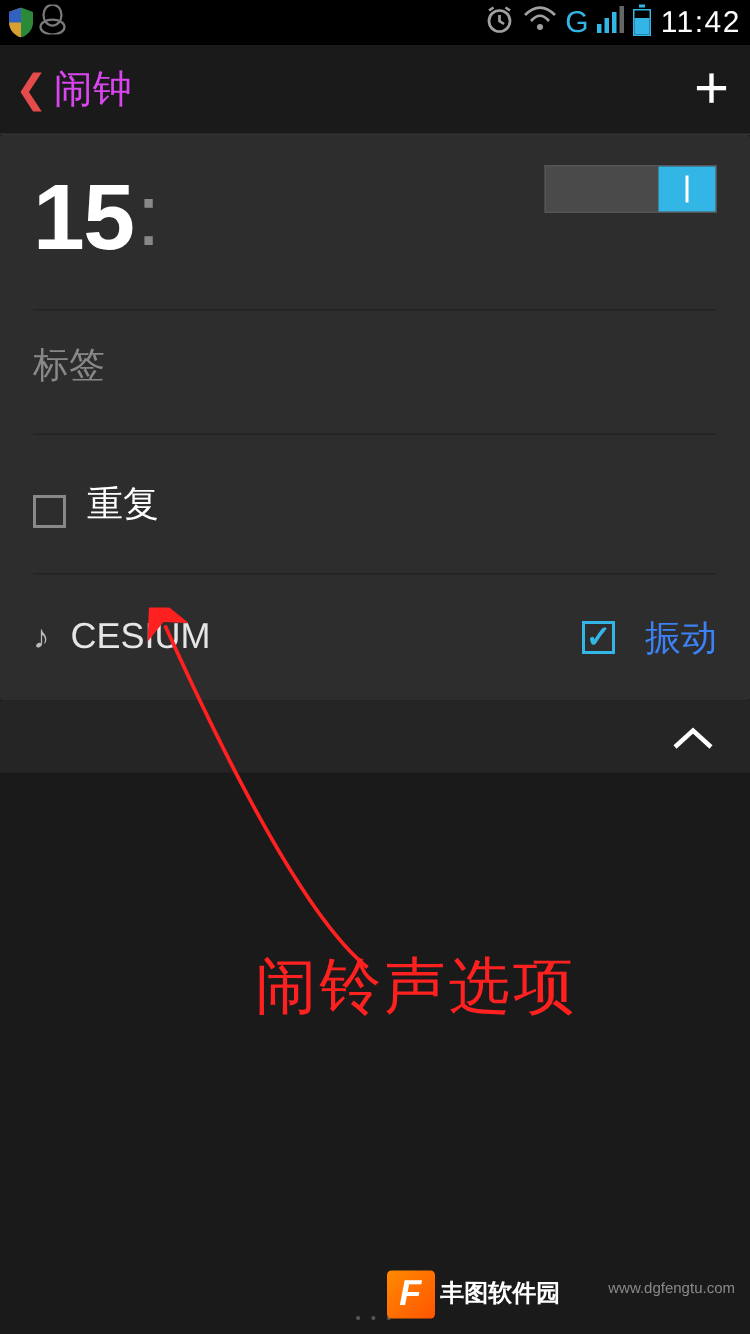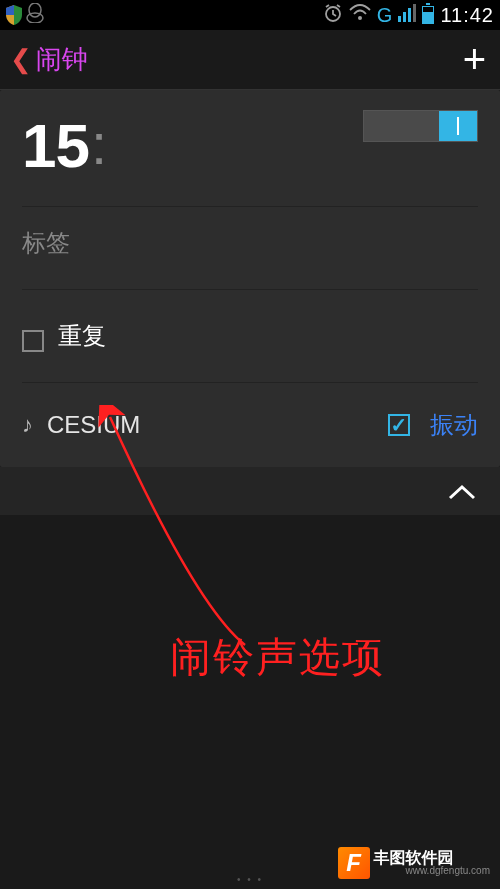--- a/index.html
+++ b/index.html
@@ -152,21 +152,21 @@
     display: flex; align-items: center; gap: 4px;
   }
   .wm-f {
     width: 32px; height: 32px;
     background: linear-gradient(135deg, #ff8a00, #ff5500);
     color: #ffffff; font-weight: 900; font-size: 24px;
     display: flex; align-items: center; justify-content: center;
     font-style: italic;
     border-radius: 3px;
   }
-  .wm-text { display: flex; flex-direction: column; line-height: 1; }
+  .wm-text { display: flex; flex-direction: row; line-height: 1; }
   .wm-main { color: #ffffff; font-size: 16px; font-weight: 600; }
   .wm-sub { color: #888888; font-size: 10px; padding-left: 32px; }
 
   .drag-indicator {
     position: absolute;
     bottom: 4px; left: 50%;
     transform: translateX(-50%);
     color: #555;
     font-size: 10px;
     letter-spacing: 2px;

